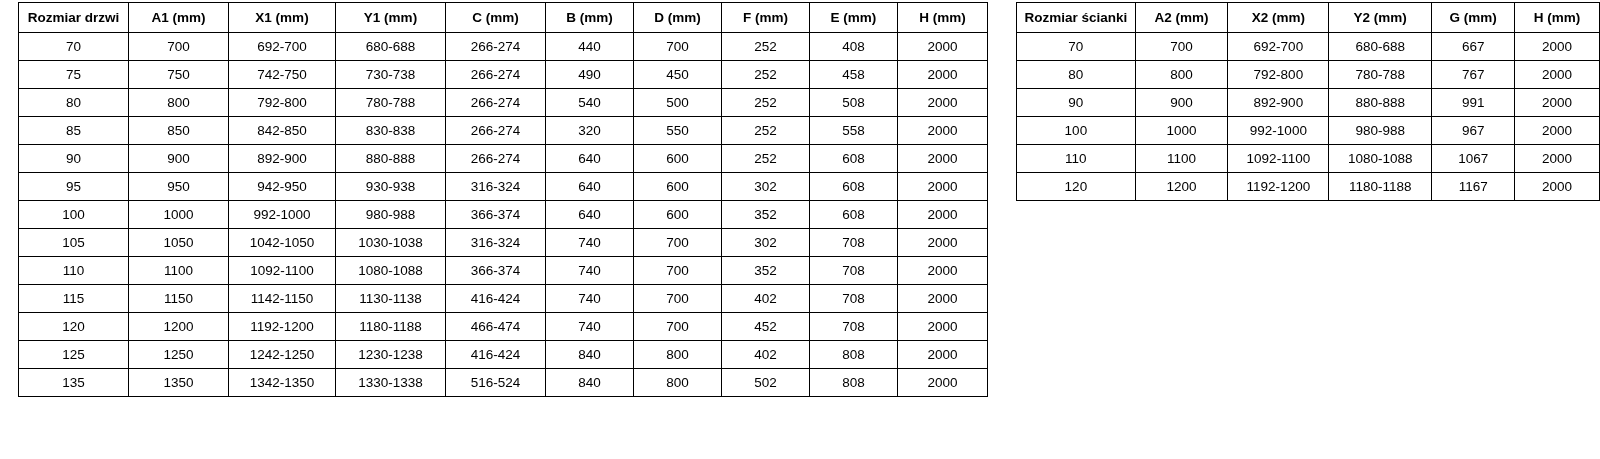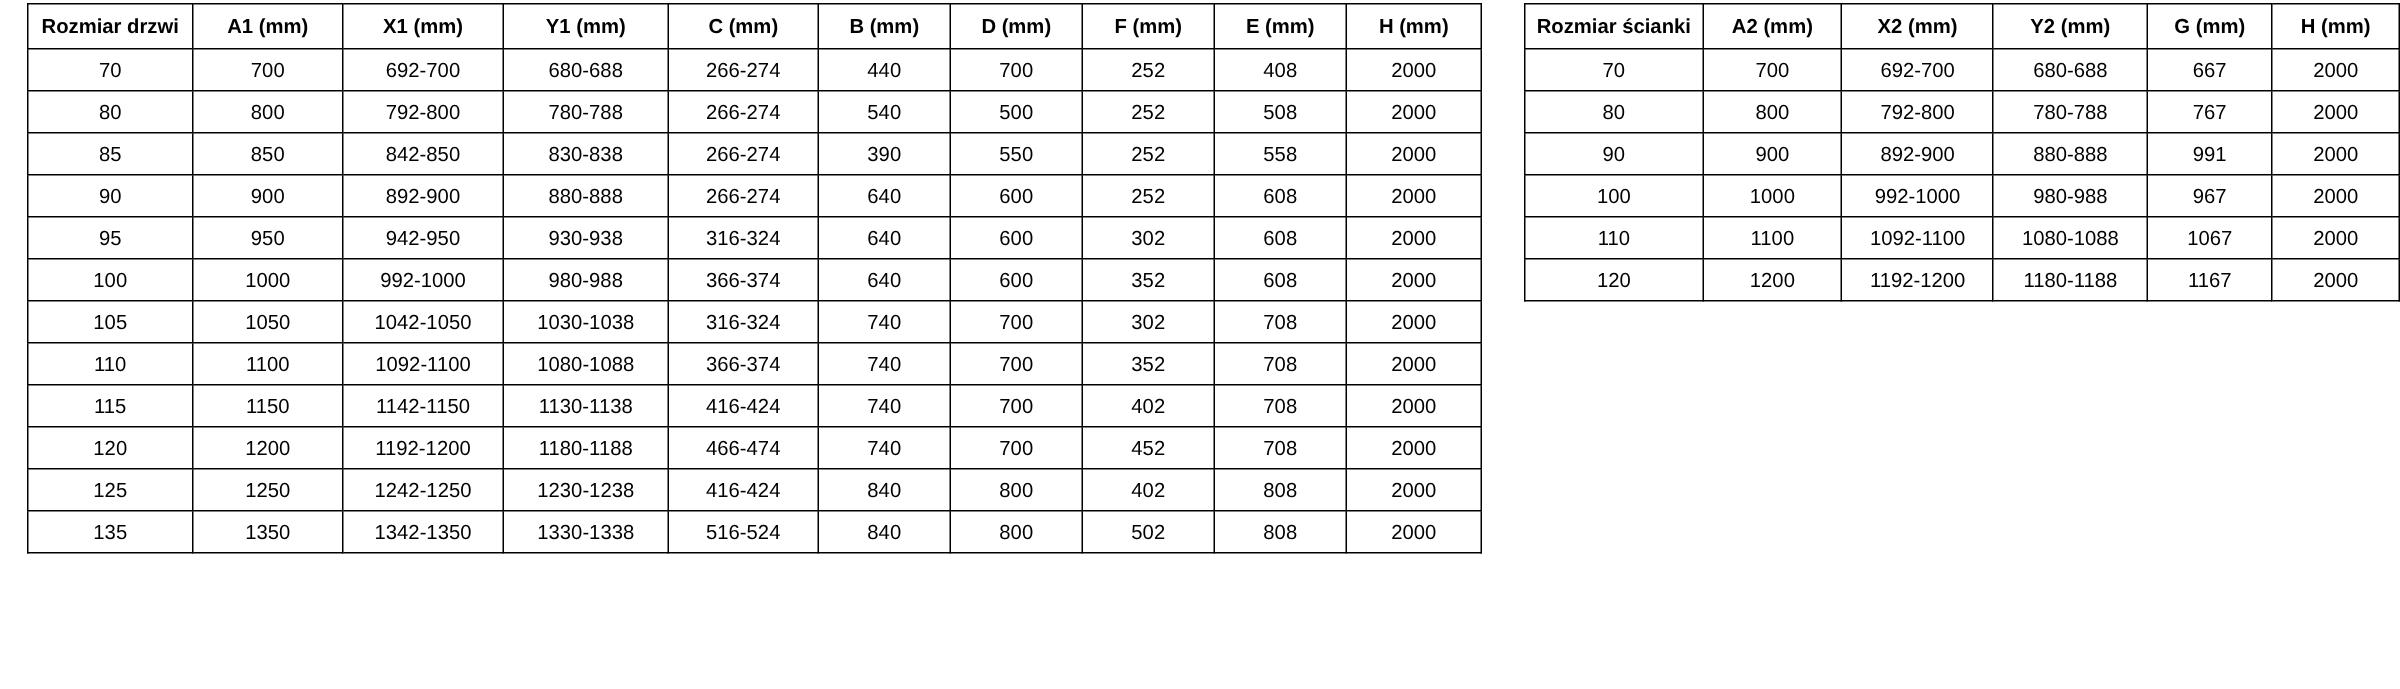--- a/index.html
+++ b/index.html
@@ -112,38 +112,50 @@
             <td>692-700</td>
             <td>680-688</td>
             <td>266-274</td>
             <td>440</td>
             <td>700</td>
             <td>252</td>
             <td>408</td>
             <td>2000</td>
           </tr>
           <tr>
+            <td>75</td>
+            <td>750</td>
+            <td>742-750</td>
+            <td>730-738</td>
+            <td>266-274</td>
+            <td>490</td>
+            <td>450</td>
+            <td>252</td>
+            <td>458</td>
+            <td>2000</td>
+          </tr>
+          <tr>
             <td>80</td>
             <td>800</td>
             <td>792-800</td>
             <td>780-788</td>
             <td>266-274</td>
             <td>540</td>
             <td>500</td>
             <td>252</td>
             <td>508</td>
             <td>2000</td>
           </tr>
           <tr>
             <td>85</td>
             <td>850</td>
             <td>842-850</td>
             <td>830-838</td>
             <td>266-274</td>
-            <td>390</td>
+            <td>320</td>
             <td>550</td>
             <td>252</td>
             <td>558</td>
             <td>2000</td>
           </tr>
           <tr>
             <td>90</td>
             <td>900</td>
             <td>892-900</td>
             <td>880-888</td>

